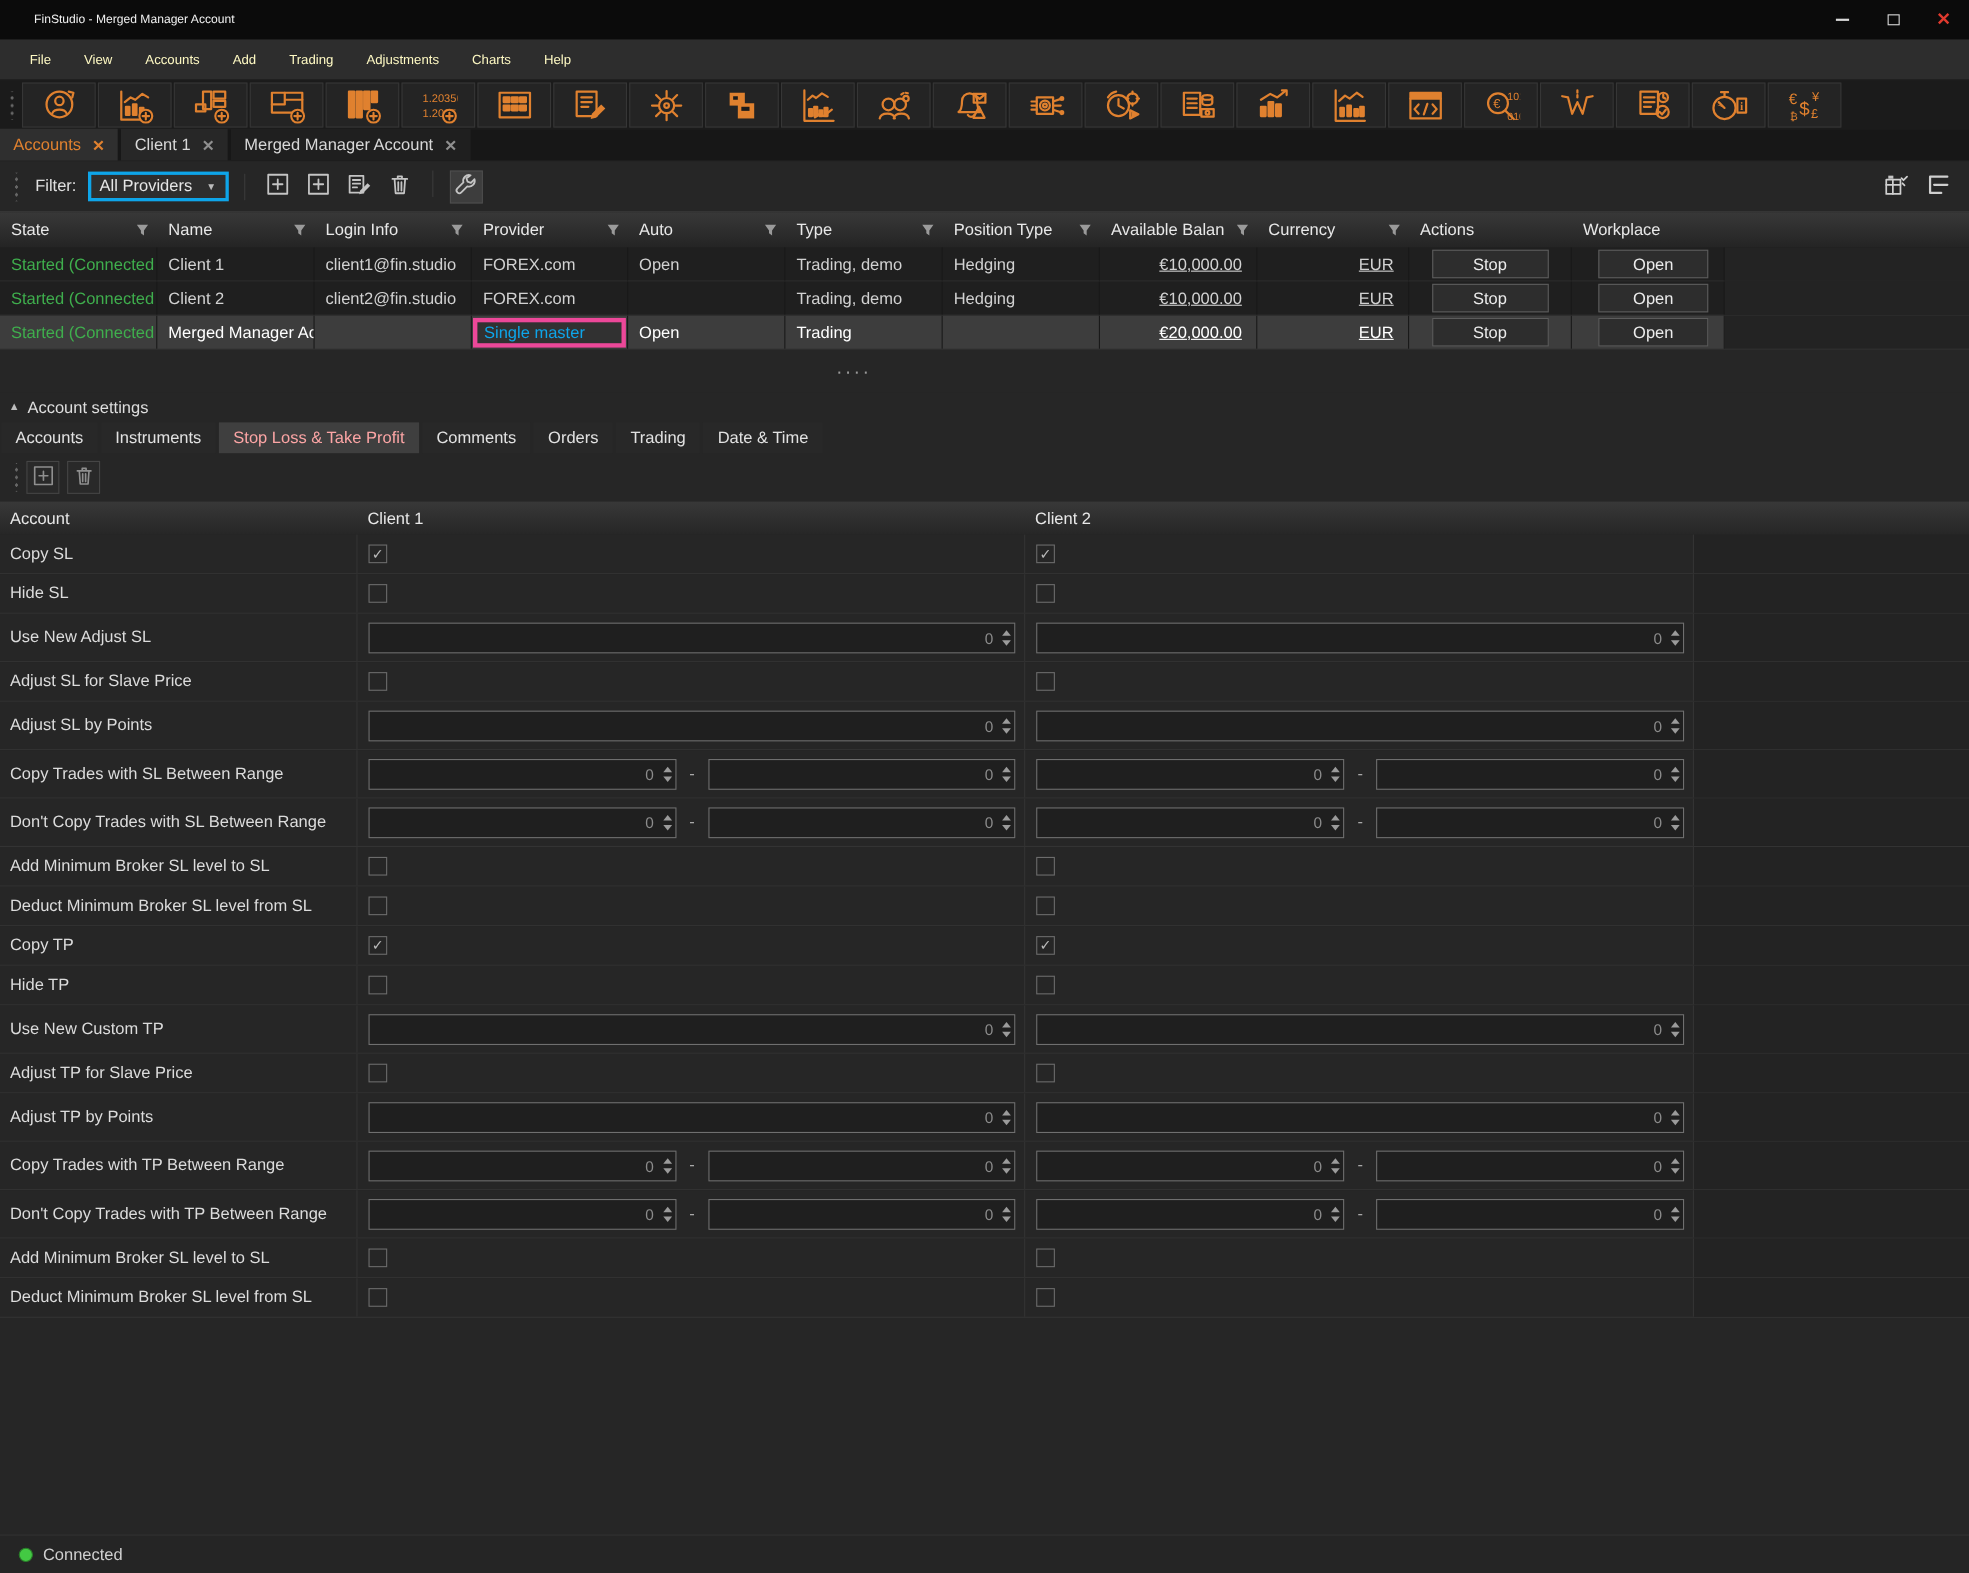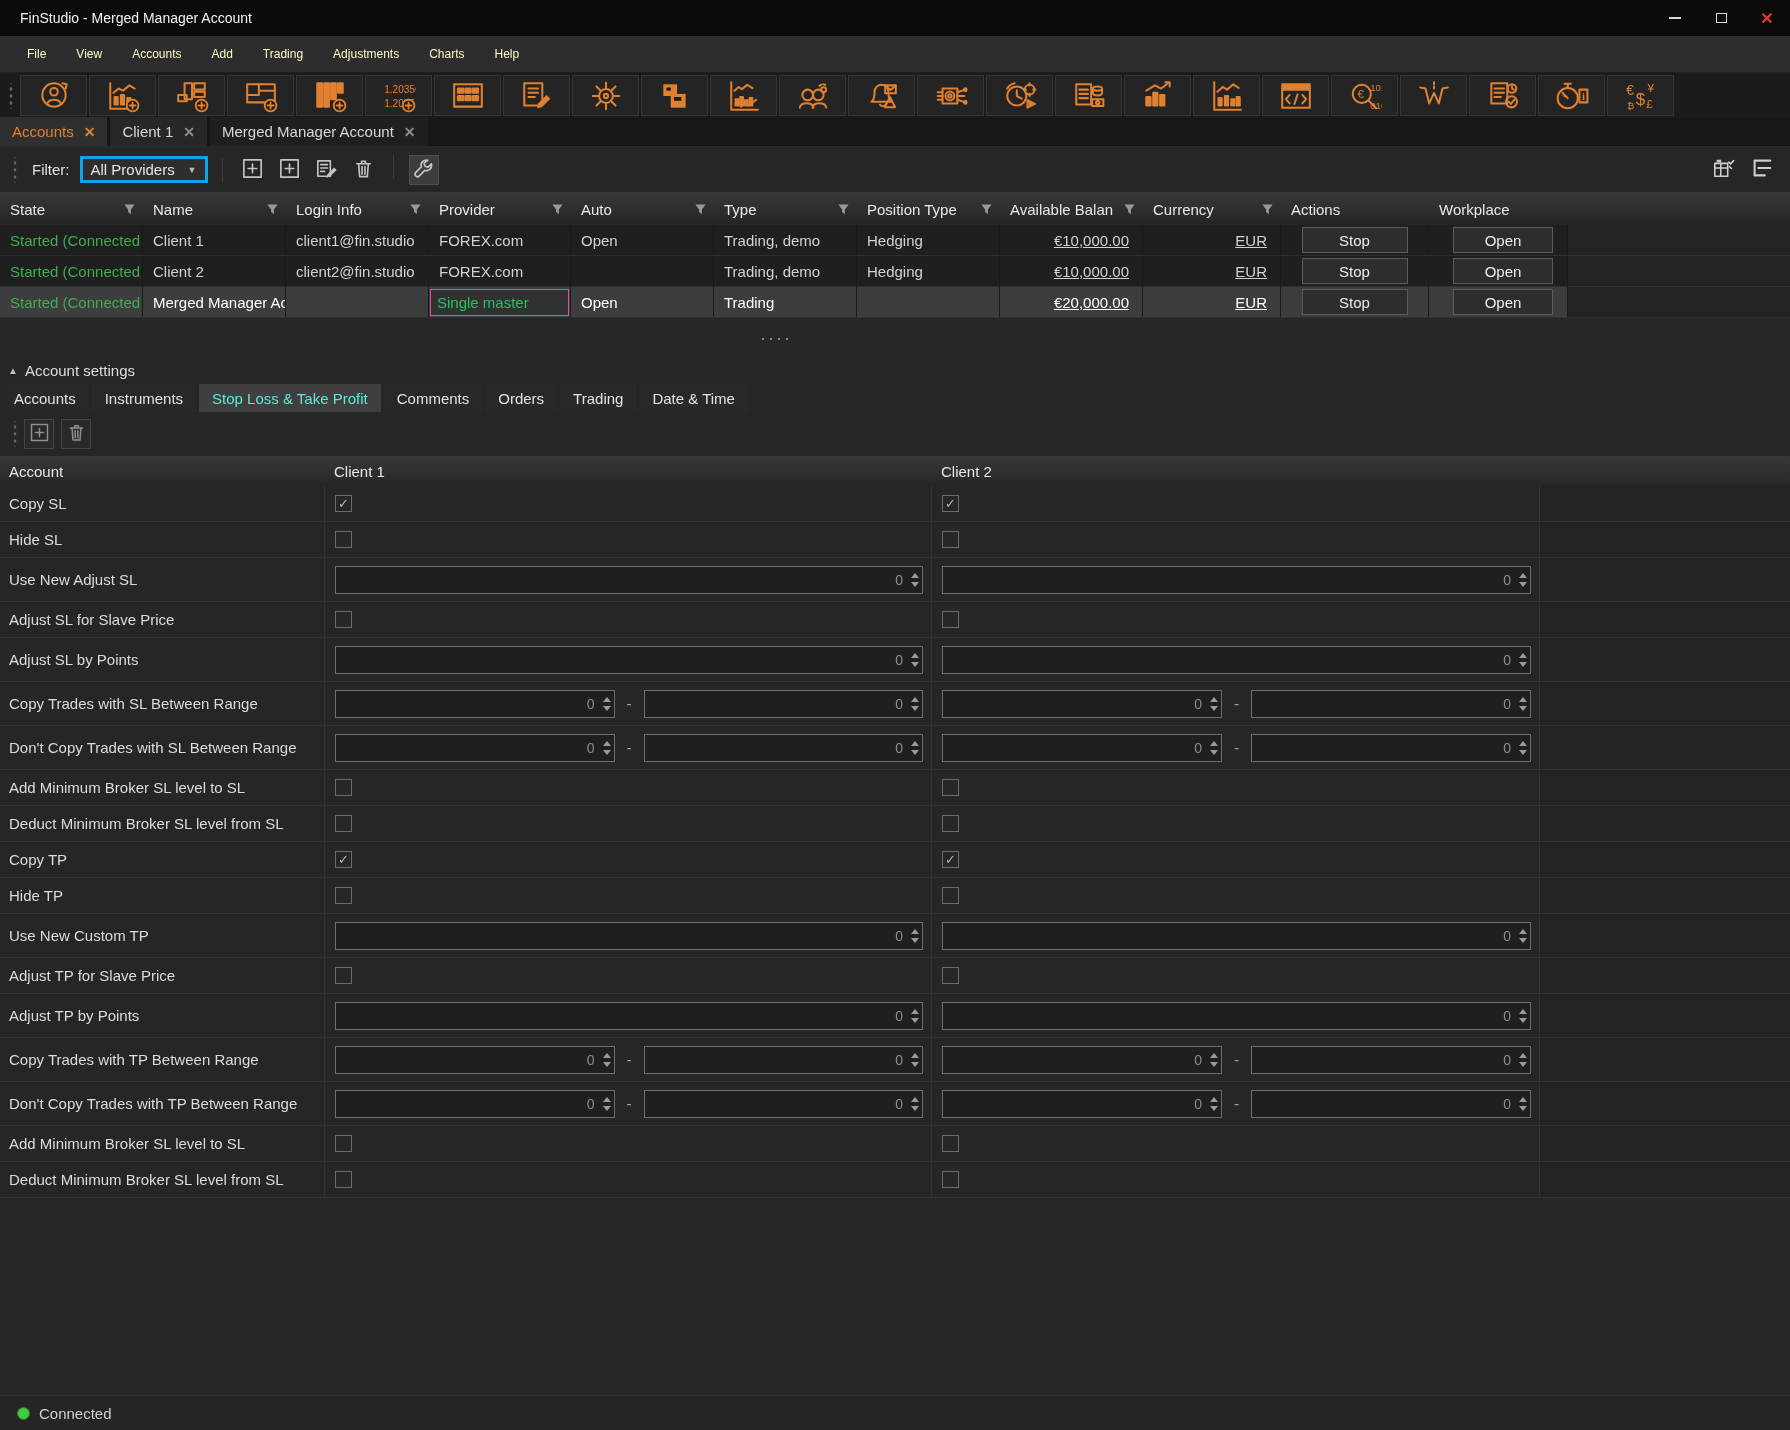--- a/index.html
+++ b/index.html
@@ -4,21 +4,21 @@
 <style>
   * { margin:0; padding:0; box-sizing:border-box; }
   html,body { width:1790px; height:1430px; overflow:hidden; }
   body {
     font-family:"Liberation Sans", sans-serif;
     background:#262626; color:#d6d6d6; font-size:15px;
     position:relative;
   }
   
   .titlebar { height:36px; background:#0b0b0b; display:flex; align-items:center; }
-  .title-text { padding-left:20px; color:#f2f2f2; font-size:14px; }
+  .title-text { padding-left:31px; color:#f2f2f2; font-size:11px; }
   .win-controls { margin-left:auto; display:flex; height:100%; }
   .win-btn { width:46px; height:100%; display:flex; align-items:center; justify-content:center; color:#d9d9d9; }
   .win-btn .bar { width:12px; height:1.5px; background:#d9d9d9; }
   .win-btn .box { width:11px; height:10px; border:1.5px solid #d9d9d9; }
   .win-btn.close { color:#e03a2e; font-size:16px; font-weight:bold; }
   
   .menubar { height:37px; background:#2d2d2d; display:flex; align-items:center; padding-left:12px; border-bottom:1px solid #1f1f1f; }
   .menu-item { padding:0 15px; color:#fef9c3; font-size:12px; line-height:36px; }
   
   .toolbar { height:45px; background:#1b1b1b; display:flex; align-items:center; padding:2px 2px; }
@@ -59,32 +59,32 @@
     border-right:1px solid #191919; color:#d2d2d2; }
   .acc-row.selected .acc-cell { color:#fff; }
   .acc-cell.right { justify-content:flex-end; padding-right:13px;text-decoration:underline; }
   .acc-cell.state { color:#3fae4d; }
   .acc-row.selected .acc-cell.state { color:#3fae4d; }
   .acc-cell.void { border-right:none; background:#232323; }
   .grid-btn { height:26px; background:#2d2d2d; border:1px solid #5c5c5c; color:#ececec; font-size:15px;
     font-family:"Liberation Sans",sans-serif; display:flex; align-items:center; justify-content:center; }
   .stop-btn { width:106px; margin:0 auto; }
   .open-btn { width:100px; margin-left:14px; }
-  .edit-box { width:100%; height:27px; border:1px solid #ec4899; background:#313131; color:#22c55e;
+  .edit-box { width:100%; height:27px; border:4px solid #ec4899; background:#313131; color:#0ea5e9;
     display:flex; align-items:center; padding:0 6px; }
   .acc-cell.editing { padding:0 1px; }
   
   .splitter { height:39px; position:relative; background:#262626; }
   .split-dots { position:absolute; left:760px; top:16px; color:#9a9a9a; font-size:18px; letter-spacing:2px; line-height:8px; }
   
   .settings-title { height:27px; display:flex; align-items:center; padding-left:8px; gap:7px; color:#dedede; }
   .collapse-arrow { font-size:10px; color:#bdbdbd; }
   .settings-tabs { height:28px; display:flex; align-items:flex-end; padding-left:1px; }
   .s-tab { height:28px; display:flex; align-items:center; padding:0 13px; background:#282828; color:#e2e2e2; margin-right:3px; font-size:15px; }
-  .s-tab.active { background:#3f3f3f; color:#5eead4; }
+  .s-tab.active { background:#3f3f3f; color:#fca5a5; }
   .mini-toolbar { height:44px; display:flex; align-items:center; padding:0 6px; }
   .mini-btn { width:30px; height:30px; border:1px solid #454545; background:#292929;
     display:flex; align-items:center; justify-content:center; margin-right:7px; }
   
   .set-grid-header, .set-row { display:grid; grid-template-columns:325px 607px 608px 1fr; }
   .set-grid-header { height:30px; background:linear-gradient(#383838,#262626); }
   .set-gh-cell { display:flex; align-items:center; padding-left:9px; color:#e8e8e8; }
   .set-row { border-bottom:1px solid #333; background:#262626; }
   .set-row.h36 { height:36px; } .set-row.h44 { height:44px; }
   .set-label { display:flex; align-items:center; padding-left:9px; color:#dcdcdc; border-right:1px solid #333; overflow:hidden; white-space:nowrap; }

